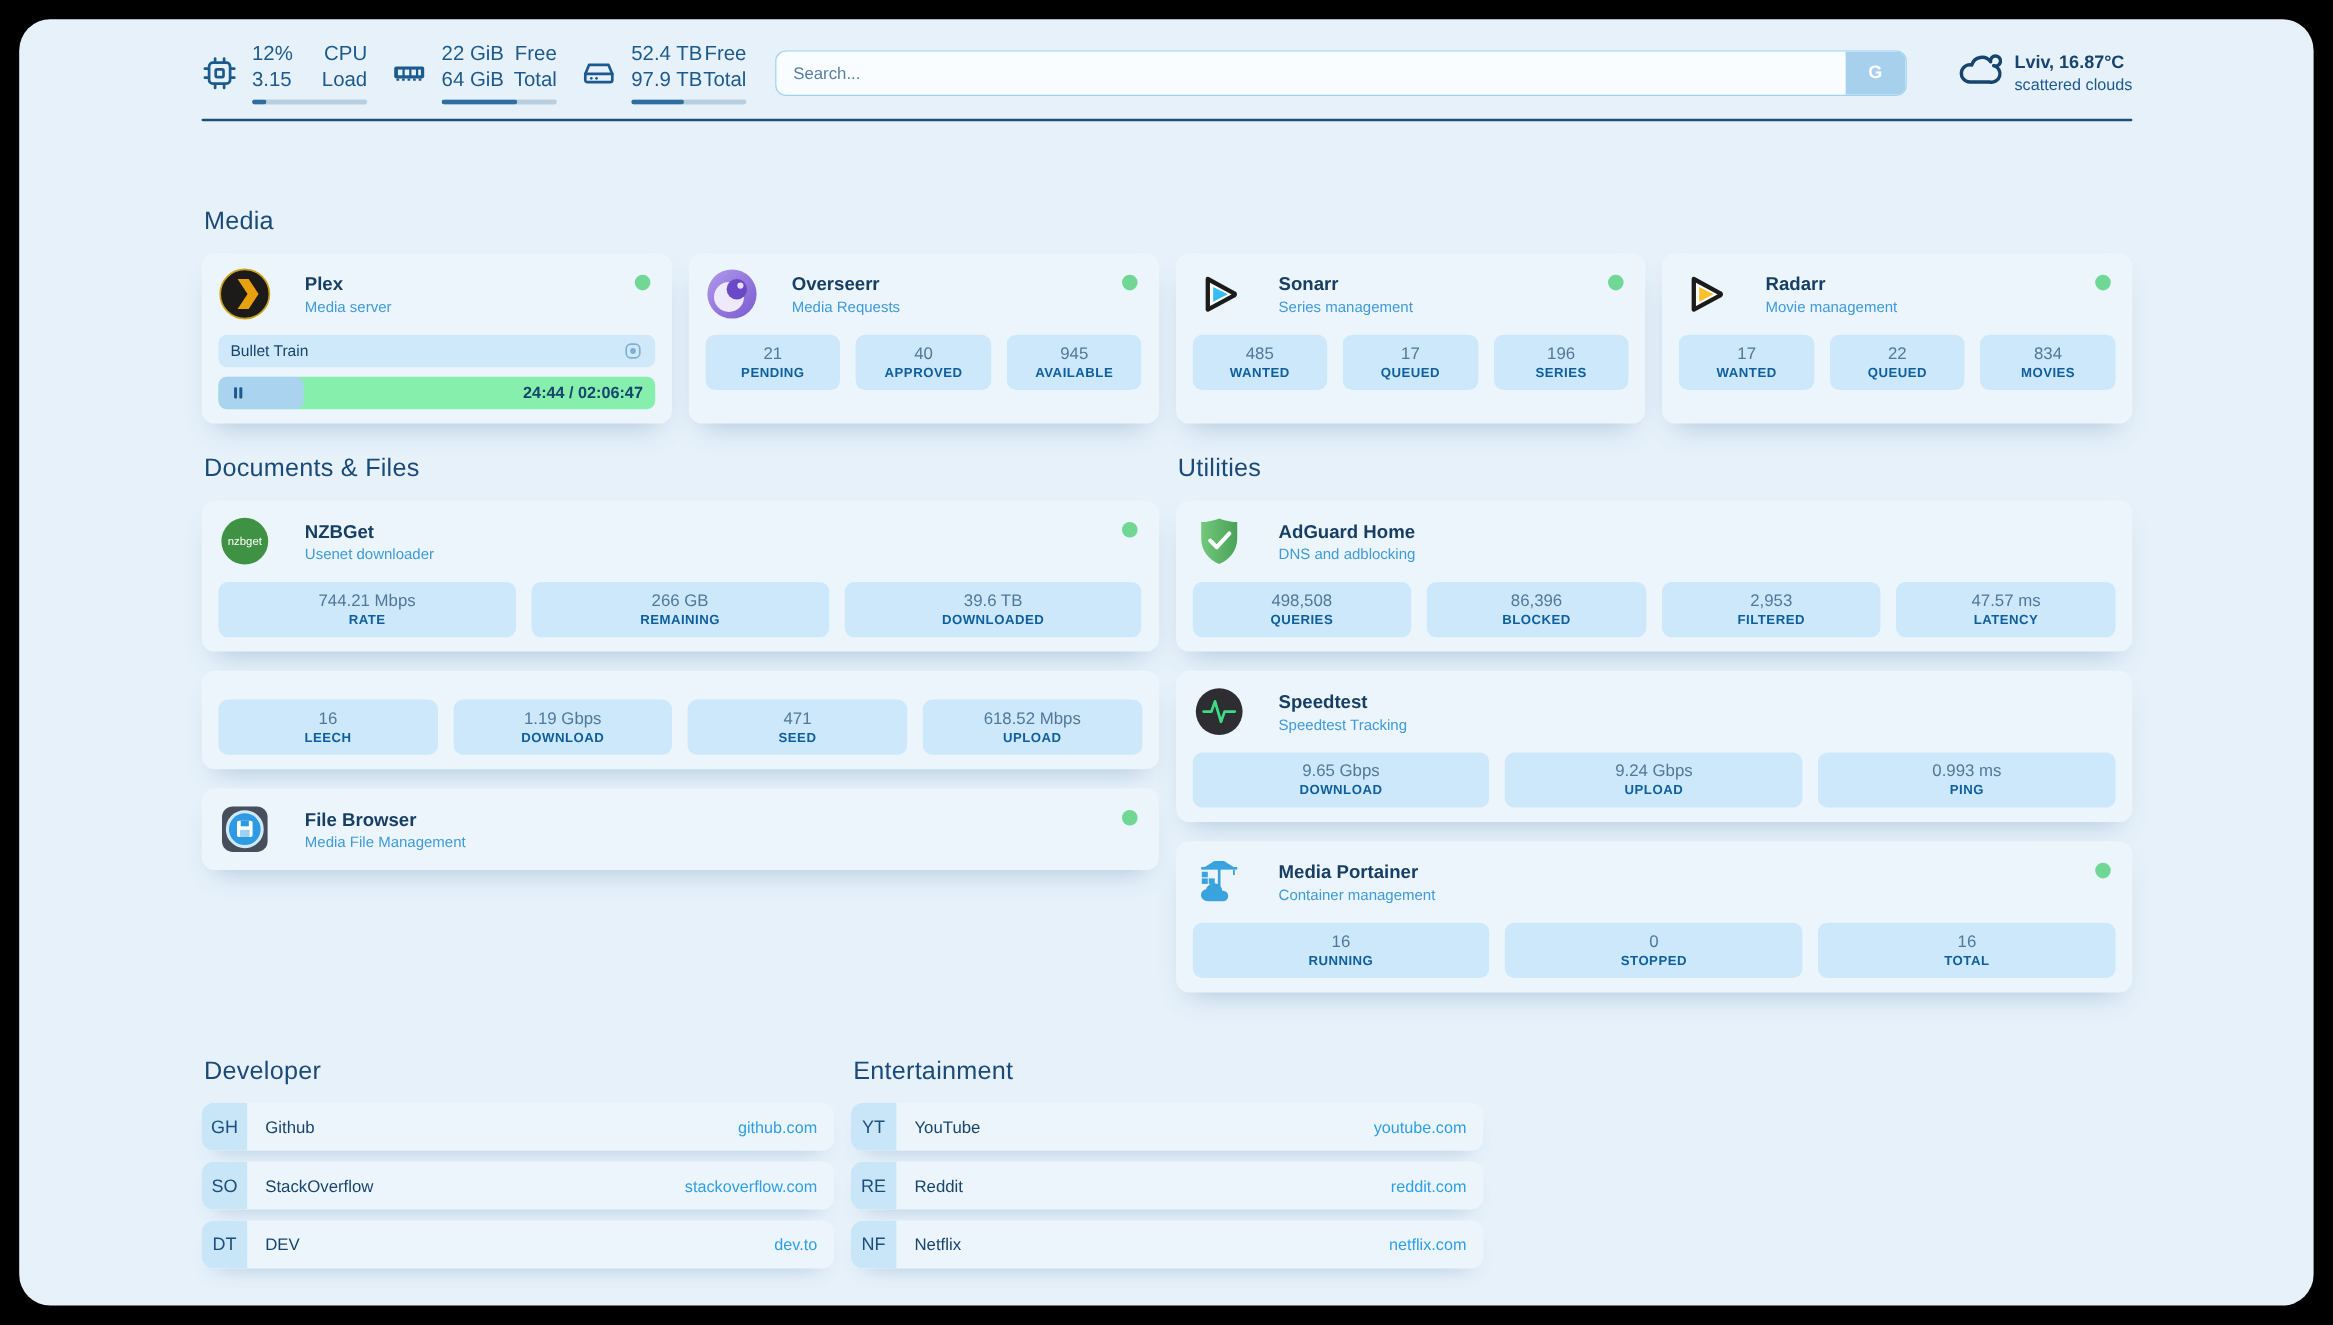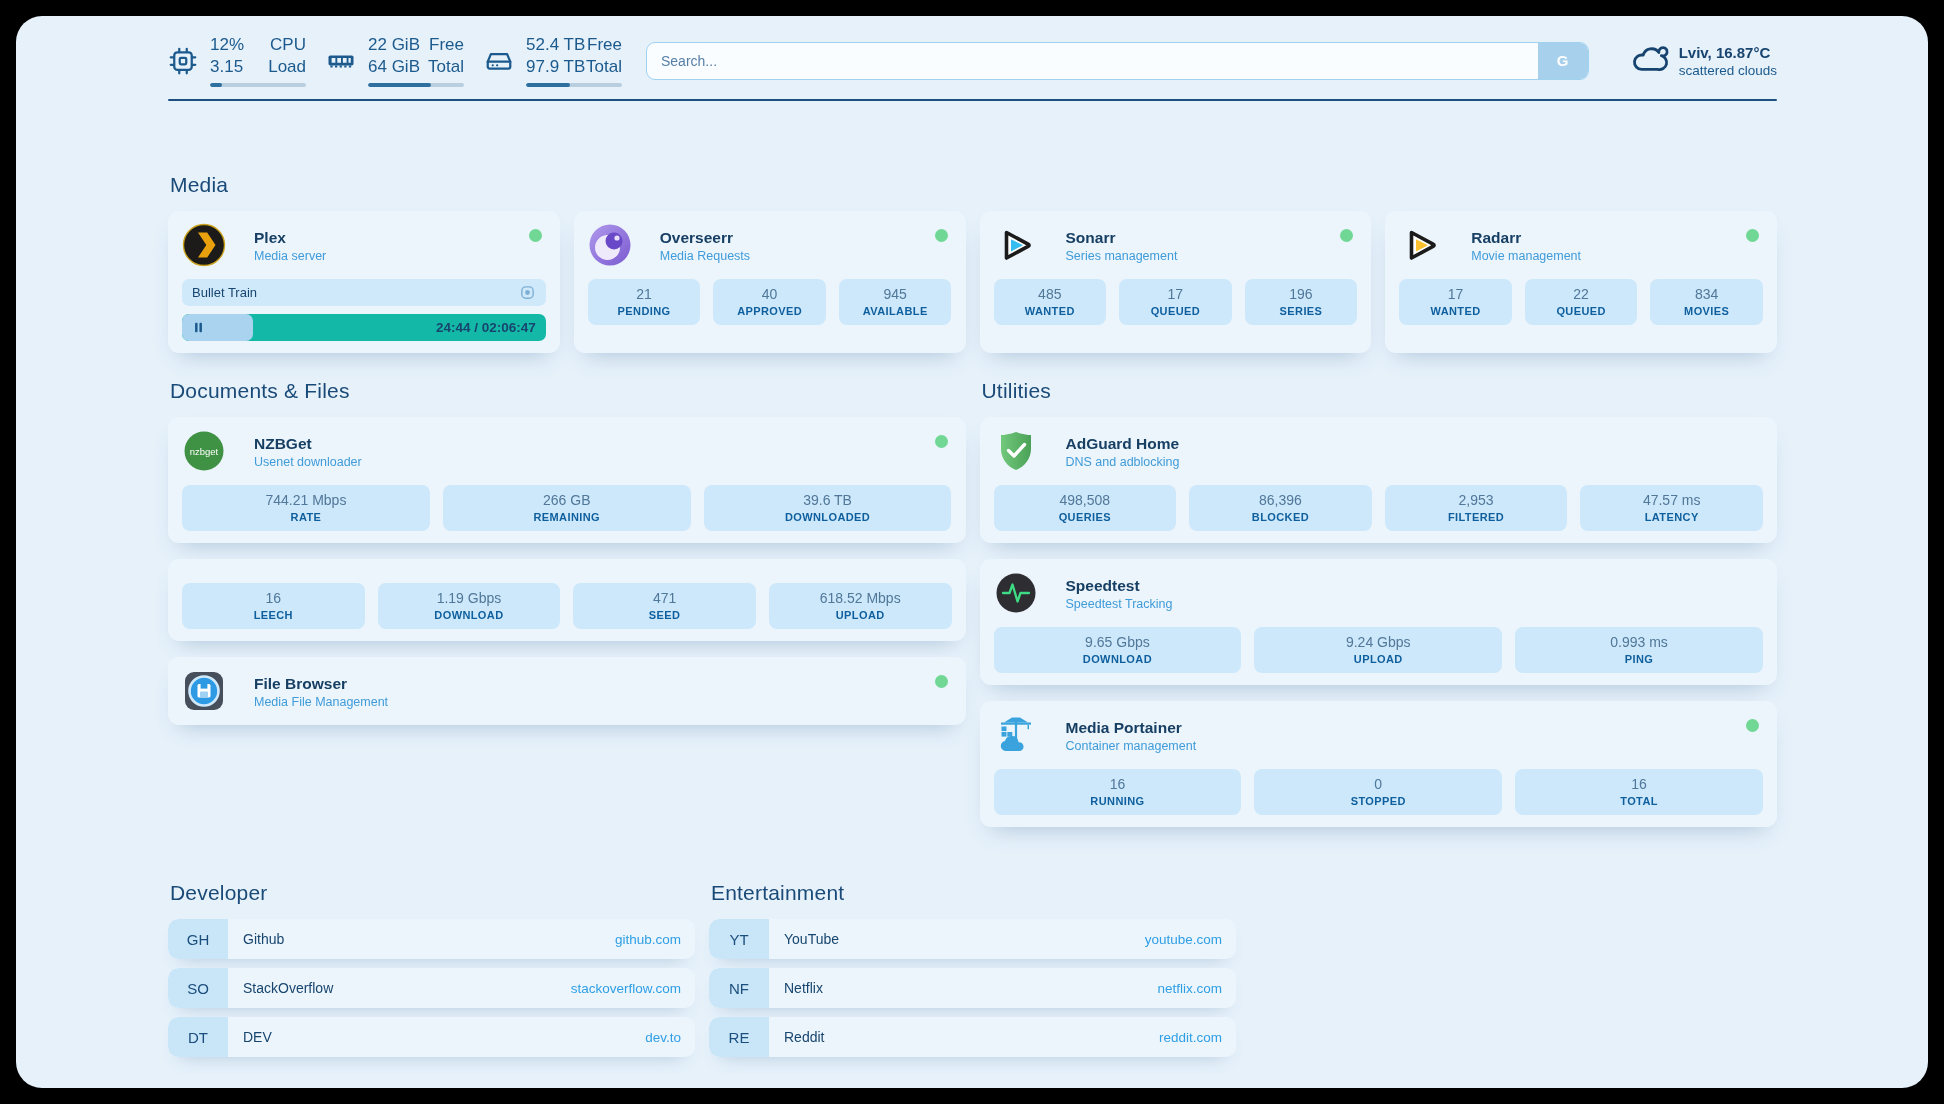--- a/index.html
+++ b/index.html
@@ -58,34 +58,34 @@
   .stat-row { display:flex; gap:13px; margin-top:12px; }
   .stat-box { flex:1; background:#cce8fa; border-radius:8px; padding:7px 6px 8px; text-align:center; }
   .stat-val { font-size:14px; color:#517799; }
   .stat-lab { font-size:11px; font-weight:bold; color:#0f5f9e; letter-spacing:.4px; margin-top:3px; }
 
   
   .player { margin-top:12px; display:flex; flex-direction:column; gap:8px; }
   .trackbar { height:27px; background:#cfe9fb; border-radius:7px; display:flex; align-items:center;
               padding:0 10px; font-size:13px; color:#17456e; font-weight:500; }
   .trackbar svg { width:17px; height:17px; }
-  .progressbar { position:relative; height:27px; background:#14b8a6; border-radius:7px; overflow:hidden;
+  .progressbar { position:relative; height:27px; background:#86efac; border-radius:7px; overflow:hidden;
                  display:flex; align-items:center; }
   .prog-fill { position:absolute; left:0; top:0; bottom:0; background:#a9d3ee; border-radius:7px; }
   .prog-pause { position:relative; margin-left:9px; }
   .prog-pause svg { width:15px; height:15px; display:block; }
   .prog-time { position:absolute; right:10px; font-size:13.5px; color:#17456e; font-weight:600; }
 
   
   .links-row { margin-top:54px; display:grid; grid-template-columns:repeat(3,1fr); gap:14px;
                align-items:start; }
   .link-list { display:flex; flex-direction:column; gap:9px; }
   .link-item { height:40px; background:#ecf5fc; border-radius:10px; display:flex; align-items:center;
                box-shadow:0 10px 18px -12px rgba(90,130,170,.45); cursor:pointer; overflow:hidden; }
-  .abbr { width:60px; height:100%; background:#c9e6f9; border-radius:10px 0 0 10px; display:flex;
+  .abbr { width:38px; height:100%; background:#c9e6f9; border-radius:10px 0 0 10px; display:flex;
           align-items:center; justify-content:center; font-size:15px; color:#1b4e7c; font-weight:500; }
   .link-name { margin-left:15px; font-size:14px; color:#17456e; font-weight:500; }
   .link-url { margin-right:14px; font-size:13.5px; color:#2f9fe5; }
 </style>
 </head>
 <body>
 
 <div class="frame">
   <div class="page">
 
@@ -541,29 +541,29 @@
         <div>
           <h2 class="sec">Entertainment</h2>
           <div class="link-list">
             <div class="link-item">
               <span class="abbr">YT</span>
               <span class="link-name">YouTube</span>
               <div class="spacer"></div>
               <span class="link-url">youtube.com</span>
             </div>
             <div class="link-item">
+              <span class="abbr">RE</span>
+              <span class="link-name">Reddit</span>
+              <div class="spacer"></div>
+              <span class="link-url">reddit.com</span>
+            </div>
+            <div class="link-item">
               <span class="abbr">NF</span>
               <span class="link-name">Netflix</span>
               <div class="spacer"></div>
               <span class="link-url">netflix.com</span>
             </div>
-            <div class="link-item">
-              <span class="abbr">RE</span>
-              <span class="link-name">Reddit</span>
-              <div class="spacer"></div>
-              <span class="link-url">reddit.com</span>
-            </div>
           </div>
         </div>
       </div>
 
   </div>
 </div>
 
 </body></html>

